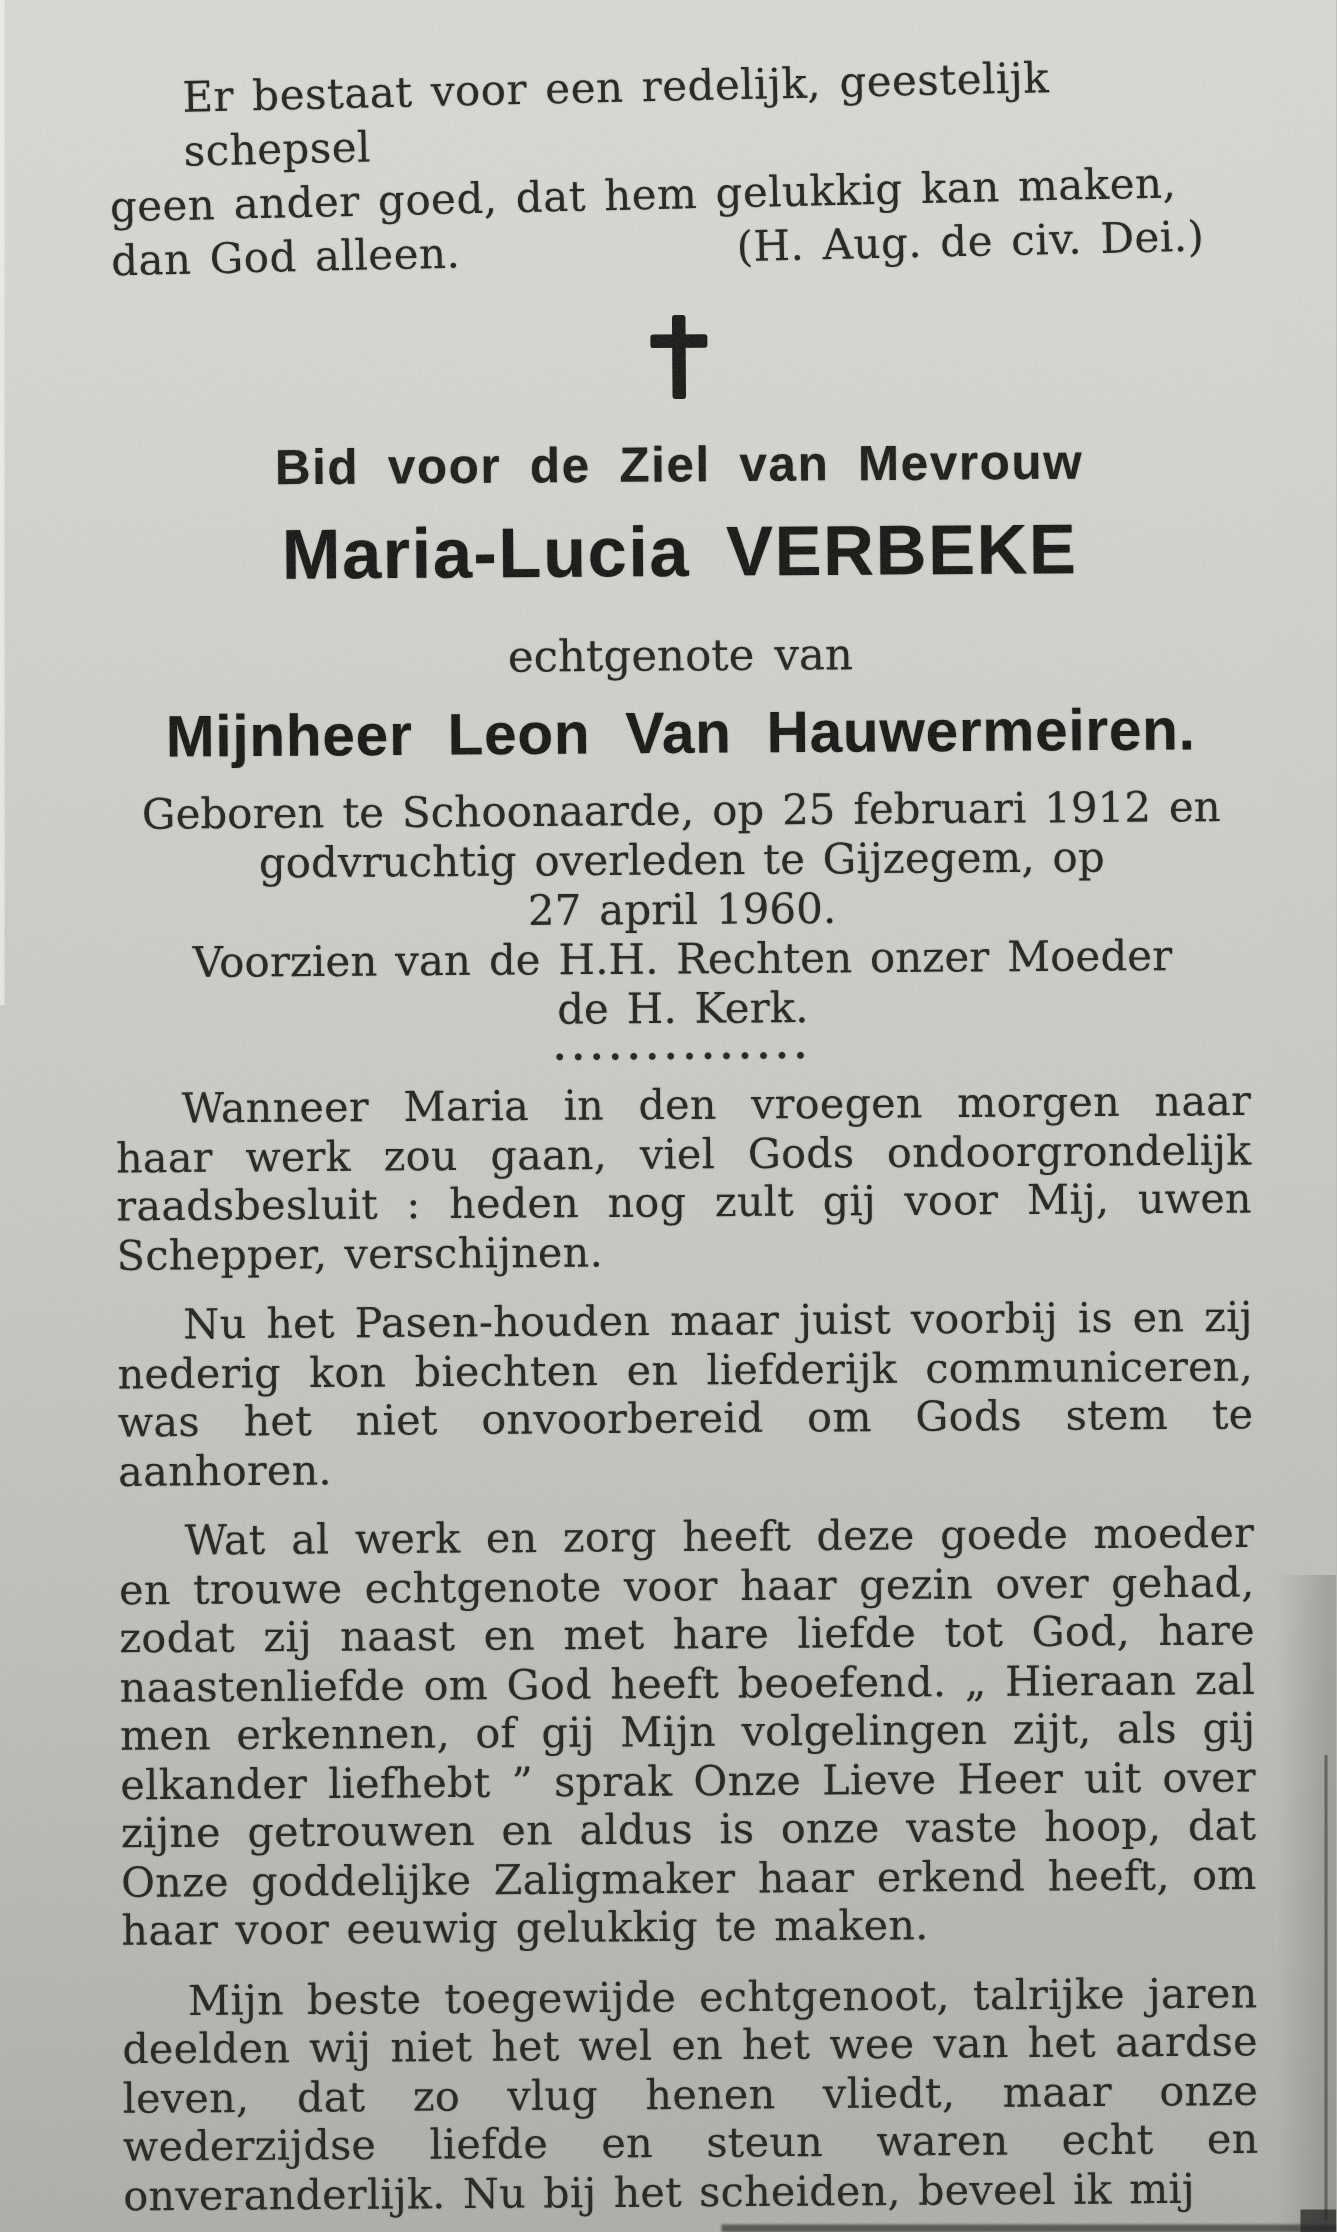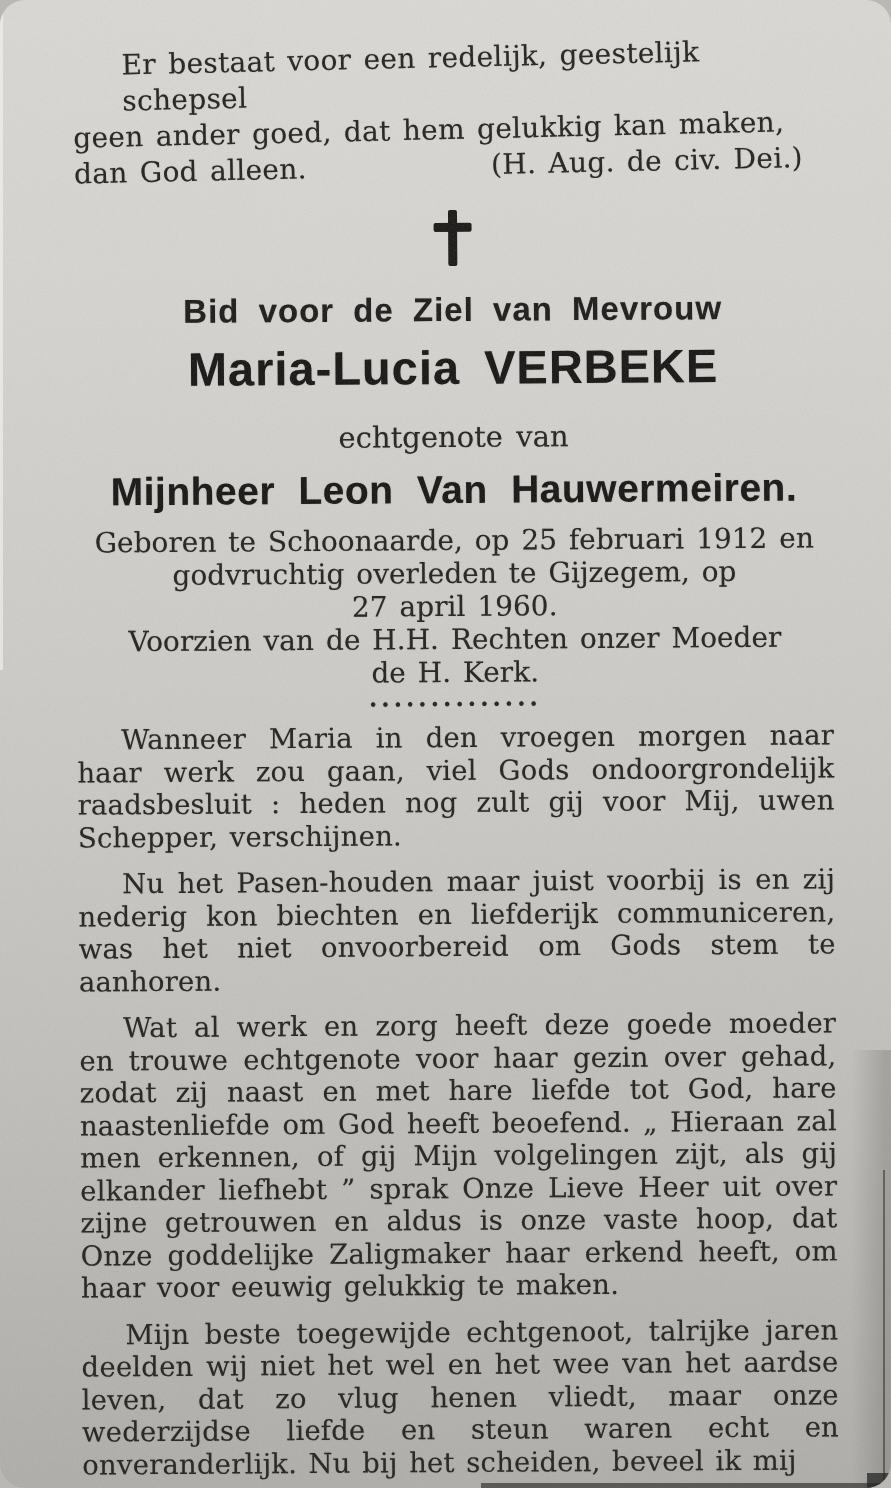--- a/index.html
+++ b/index.html
@@ -9,21 +9,20 @@
     background: #b9b8b4;
   }
   .card {
     position: relative;
     width: 891px; height: 1488px;
     background:
       linear-gradient(180deg, #dad9d5 0%, #d6d5d1 18%, #cfcecA 38%, #c9c8c4 55%, #c0bfbb 72%, #b6b5b1 88%, #aeada9 100%);
     overflow: hidden;
     font-family: "DejaVu Serif", serif;
     color: #1f1e1c;
-    border-radius: 25px;
   }
   
   .grain {
     position: absolute; inset: 0;
     width: 100%; height: 100%;
     opacity: 0.16;
     pointer-events: none;
   }
   
   .right-shade {

